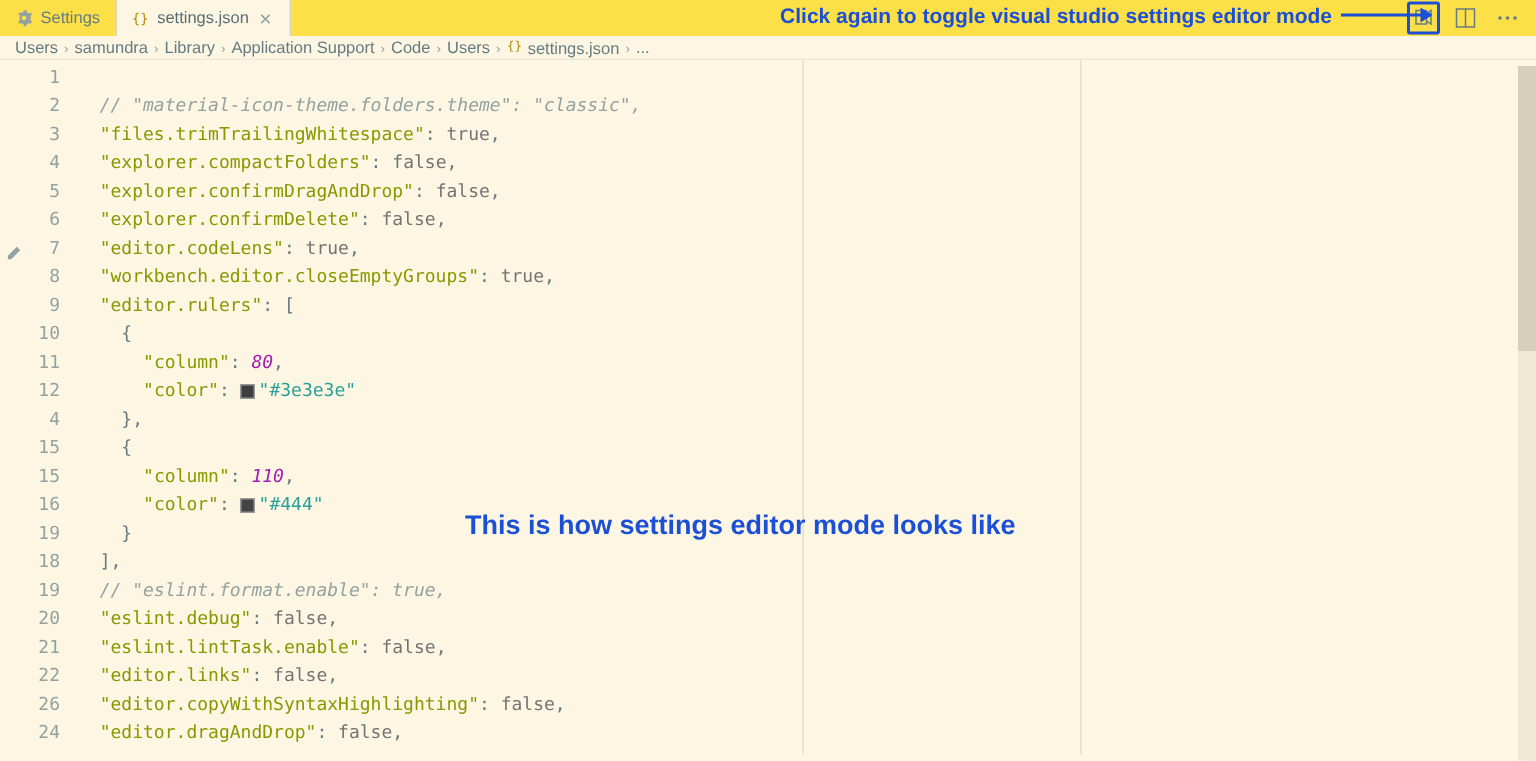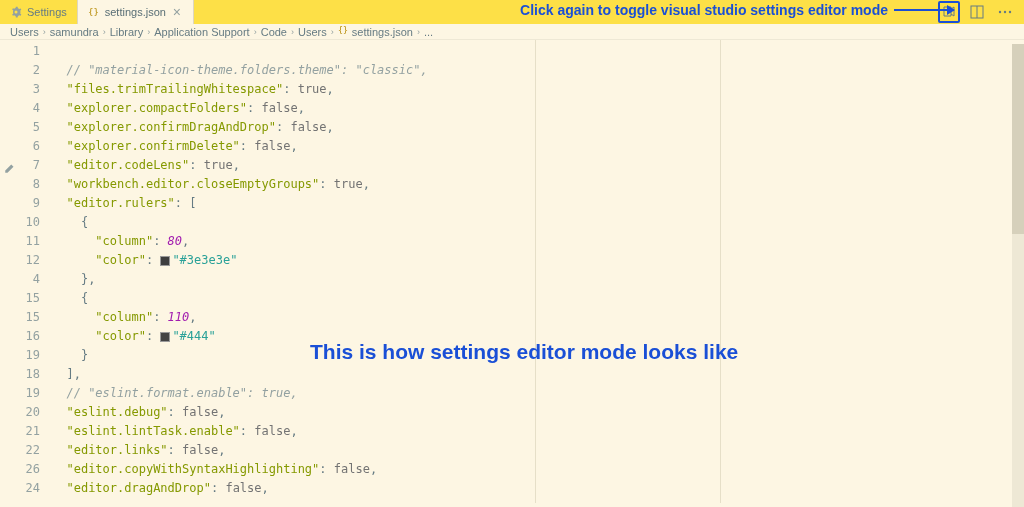--- a/index.html
+++ b/index.html
@@ -190,21 +190,21 @@
     position: absolute;
     right: -1px;
     top: -4px;
     border-left: 8px solid #1a4fd6;
     border-top: 5px solid transparent;
     border-bottom: 5px solid transparent;
   }
   .anno-mid {
     top: 340px;
     left: 310px;
-    font-size: 21px;
+    font-size: 18px;
   }
 </style>
 </head>
 <body>
 
 <div class="tab-bar">
   <div class="tab">
     <span class="tab-icon">
       <svg width="12" height="12" viewBox="0 0 16 16">
           <path fill="#93a1a1" d="M8 10a2 2 0 100-4 2 2 0 000 4zm6-2a6 6 0 01-.4 2.1l1.5 1.2-1 1.7-1.8-.6a6 6 0 01-1.8 1l-.3 1.9H7.8l-.3-1.9a6 6 0 01-1.8-1l-1.8.6-1-1.7 1.5-1.2A6 6 0 014 8c0-.7.1-1.4.4-2.1L2.9 4.7l1-1.7 1.8.6a6 6 0 011.8-1L7.8 1h2.4l.3 1.9a6 6 0 011.8 1l1.8-.6 1 1.7-1.5 1.2c.3.7.4 1.4.4 2.1z"></path>

